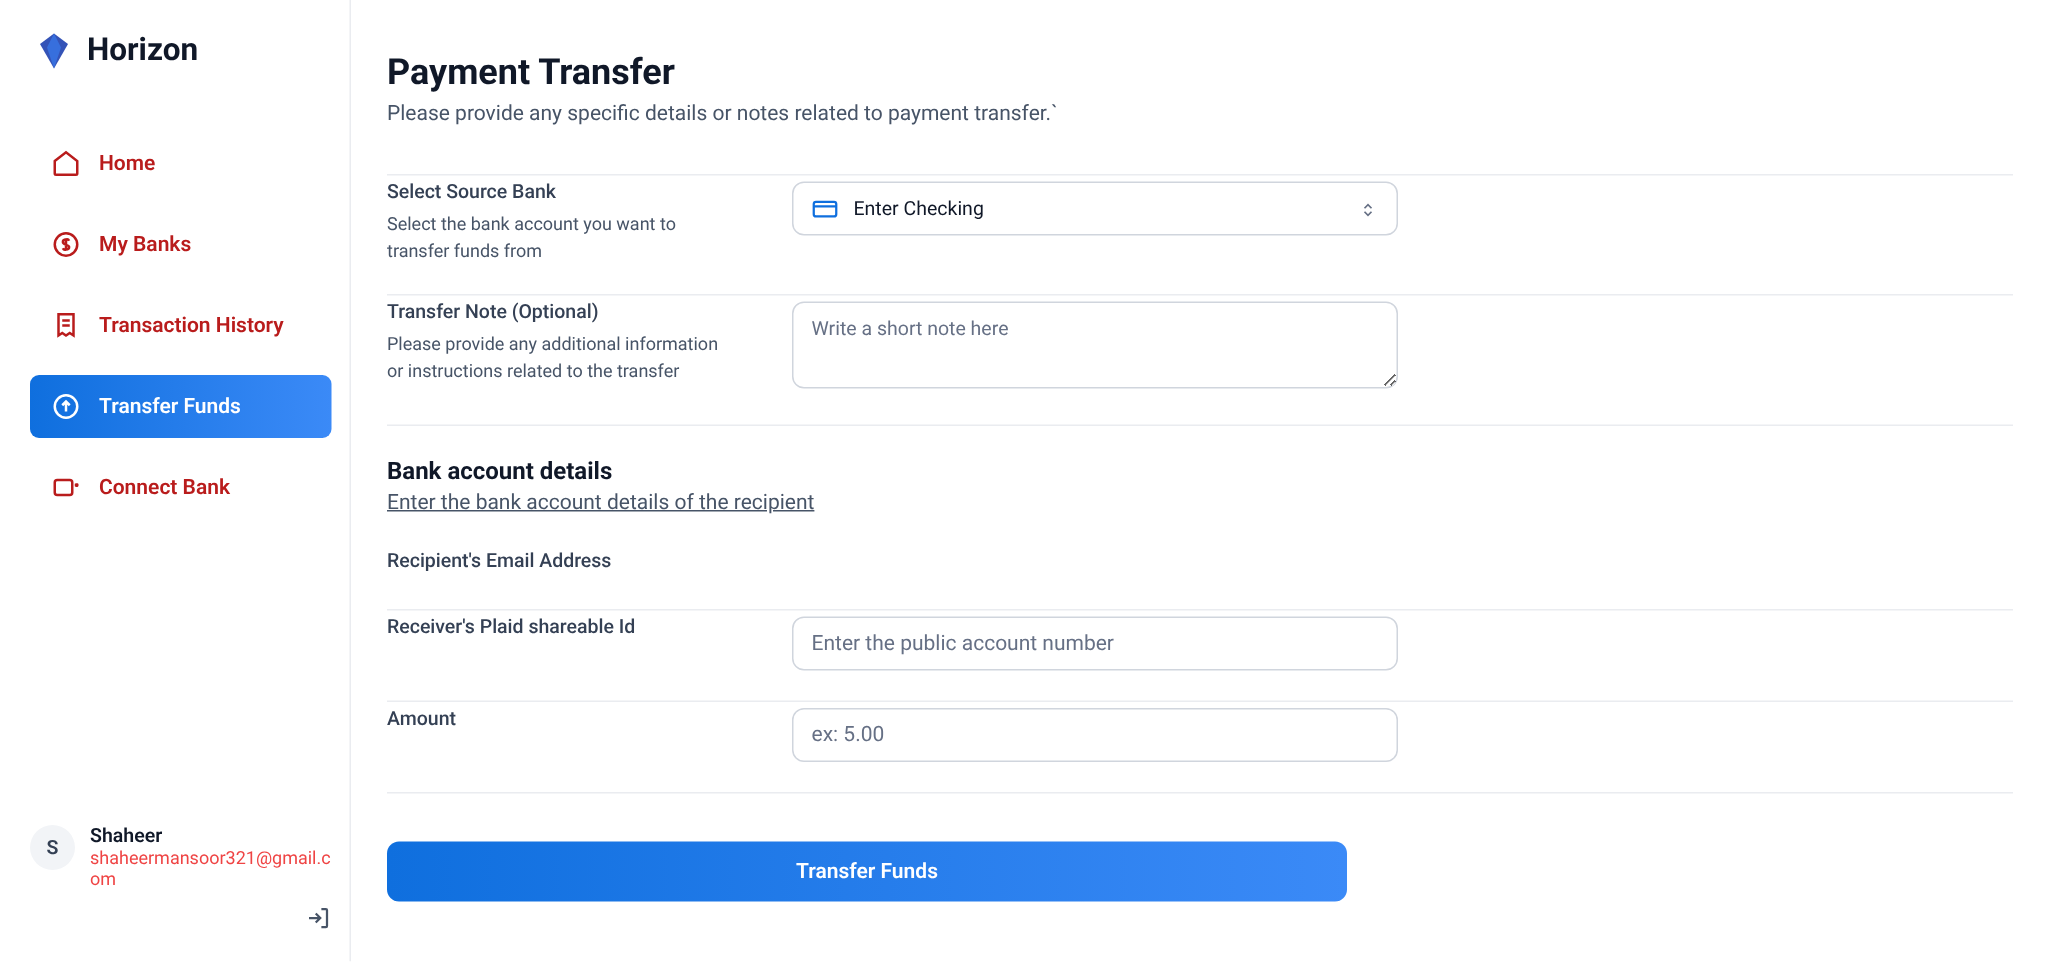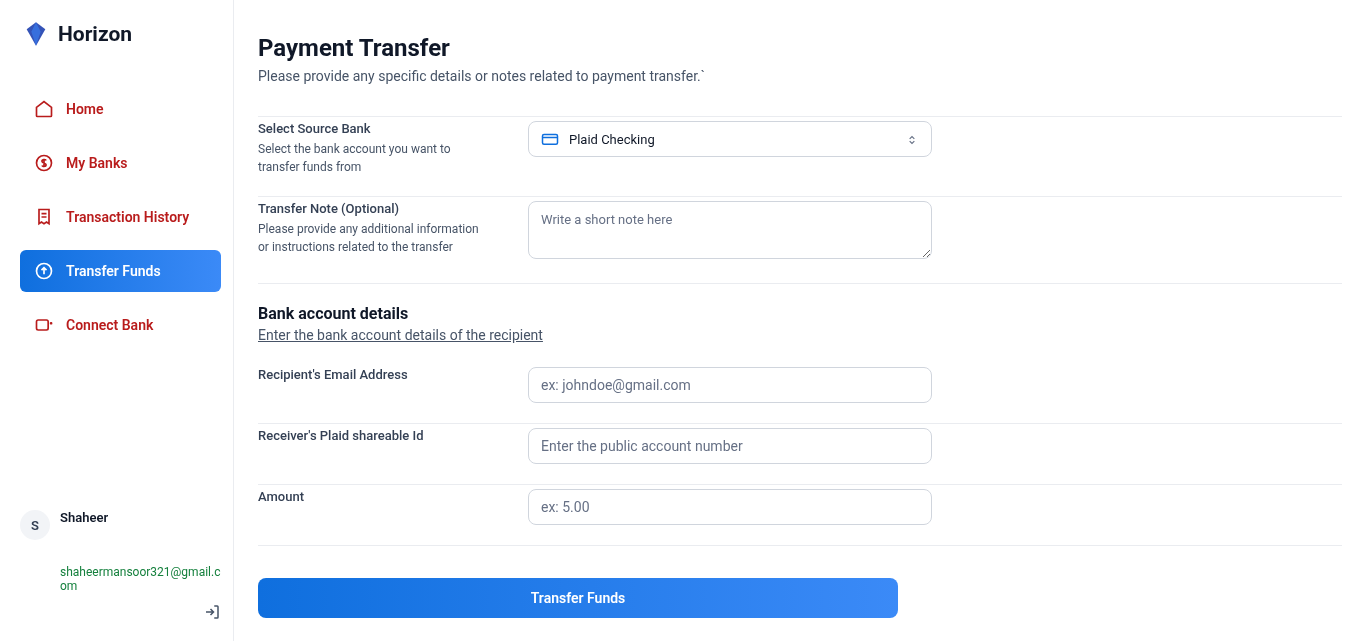--- a/index.html
+++ b/index.html
@@ -89,23 +89,22 @@
       flex: 1;
       min-width: 0;
     }
     .user-name {
       font-size: 13px;
       font-weight: 600;
       color: #101828;
     }
     .user-email {
       font-size: 12px;
-      color: #15803d;
+      color: #ef4444;
       word-break: break-all;
-      margin-top: 40px;
     }
     .logout-icon {
       width: 18px;
       height: 18px;
       color: #475467;
       margin-top: 6px;
       margin-left: auto;
     }
     .main {
       flex: 1;
@@ -327,21 +326,21 @@
         <div class="form-help">Select the bank account you want to transfer funds from</div>
       </div>
       <div class="form-input-col">
         <div class="select-box">
           <span class="card-icon">
             <svg viewBox="0 0 24 24" fill="none" stroke="currentColor" stroke-width="2">
                 <rect x="2" y="6" width="20" height="13" rx="2"></rect>
                 <path d="M2 10 H22"></path>
               </svg>
           </span>
-          <span class="select-value">Plaid Checking</span>
+          <span class="select-value">Enter Checking</span>
           <span class="chevron-icon">
             <svg viewBox="0 0 24 24" fill="none" stroke="currentColor" stroke-width="2">
                 <path d="M8 10 L12 14 L16 10 M8 6 L12 2 L16 6" transform="translate(0,4)"></path>
               </svg>
           </span>
         </div>
       </div>
     </div>
   </div>
 
@@ -359,23 +358,20 @@
 
   <div class="details-section">
     <div class="section-heading">Bank account details</div>
     <div class="section-subtext">Enter the bank account details of the recipient</div>
 
     <div class="section-divider no-top">
       <div class="form-row">
         <div class="form-label-col">
           <div class="form-label">Recipient's Email Address</div>
         </div>
-        <div class="form-input-col">
-          <input type="text" class="text-input" placeholder="ex: johndoe@gmail.com" style="">
-        </div>
       </div>
     </div>
 
     <div class="section-divider">
       <div class="form-row">
         <div class="form-label-col">
           <div class="form-label">Receiver's Plaid shareable Id</div>
         </div>
         <div class="form-input-col">
           <input type="text" class="text-input" placeholder="Enter the public account number" style="">

